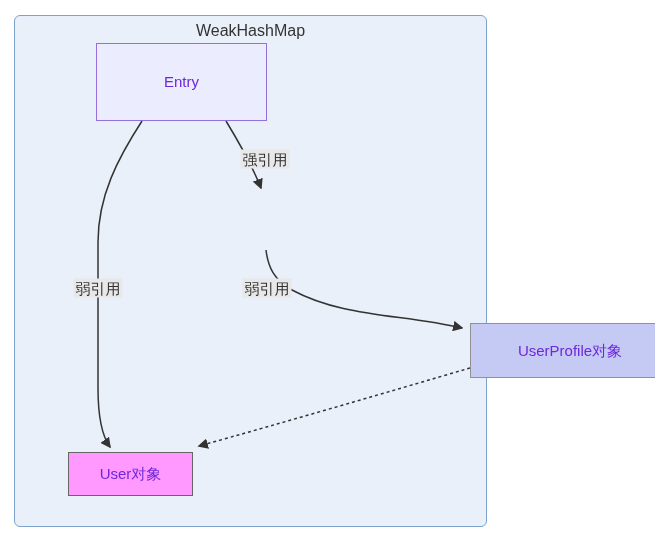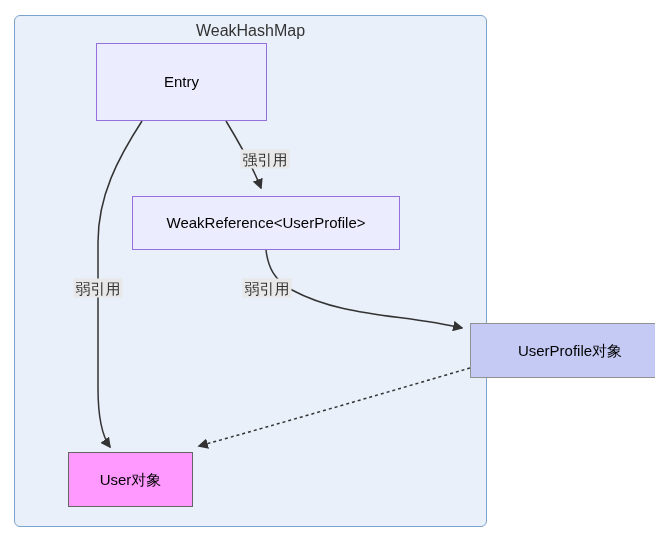--- a/index.html
+++ b/index.html
@@ -47,41 +47,41 @@
   }
   .node {
     position: absolute;
     box-sizing: border-box;
     display: flex;
     flex-direction: column;
     align-items: center;
     justify-content: center;
     text-align: center;
     font-size: 15px;
-    color: #000000;
+    color: #6d28d9;
     line-height: 24px;
     gap: 20px;
   }
   .node-entry {
     left: 96px; top: 43px; width: 171px; height: 78px;
     background: #ececff;
     border: 1px solid #9370db;
   }
   .node-weakref {
     left: 132px; top: 196px; width: 268px; height: 54px;
     background: #ececff;
     border: 1px solid #9370db;
   }
   .node-userprofile {
     left: 470px; top: 323px; width: 200px; height: 55px;
     background: #c5caf5;
     border: 1.5px solid #919191;
   }
   .node-user {
-    left: 68px; top: 452px; width: 125px; height: 55px;
+    left: 68px; top: 452px; width: 125px; height: 44px;
     background: #ff99ff;
     border: 1.5px solid #666666;
   }
   .edge-label {
     position: absolute;
     transform: translate(-50%, -50%);
     background: #e8e8e8;
     color: #333333;
     font-size: 15px;
     line-height: 19px;
@@ -116,23 +116,20 @@
 
     <path d="M266,250 C268,267 274,280 292,290 C342,317 400,314 462,328" fill="none" stroke="#333333" stroke-width="1.5" marker-end="url(#arrowhead)"></path>
 
     <path d="M470,368 C388,392 282,423 199,446" fill="none" stroke="#333333" stroke-width="1.5" stroke-dasharray="3,3" marker-end="url(#arrowhead)"></path>
   </svg>
 
   <div class="node node-entry">
     <div>Entry</div>
   </div>
 
-  <div class="node node-weakref">
-    <div>WeakReference&lt;UserProfile&gt;</div>
-  </div>
 
   <div class="node node-userprofile">
     <div>UserProfile对象</div>
   </div>
 
   <div class="node node-user">
     <div>User对象</div>
   </div>
 
   <div class="edge-label lbl-strong">强引用</div>

